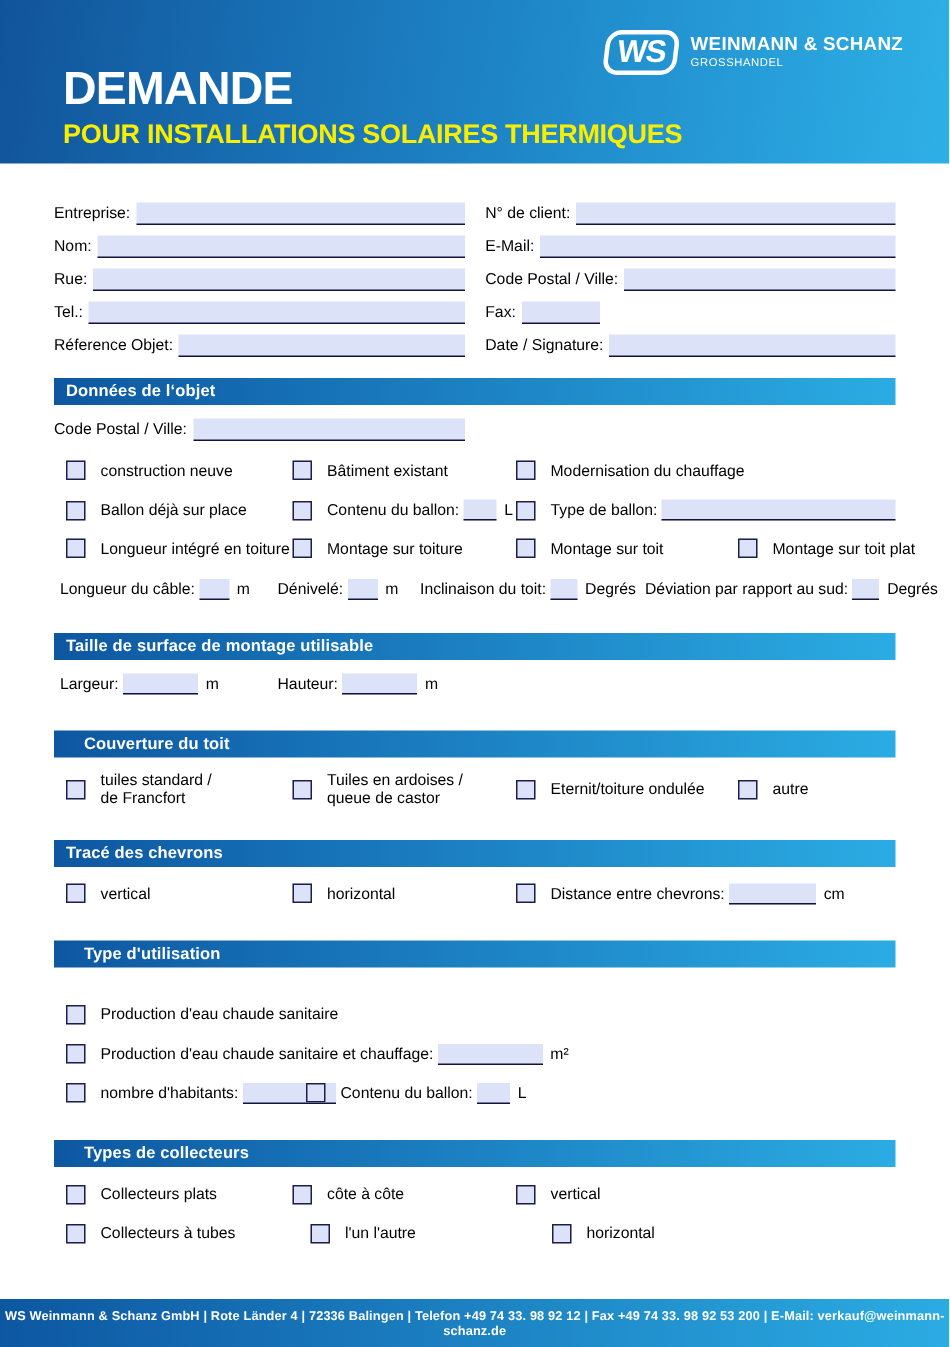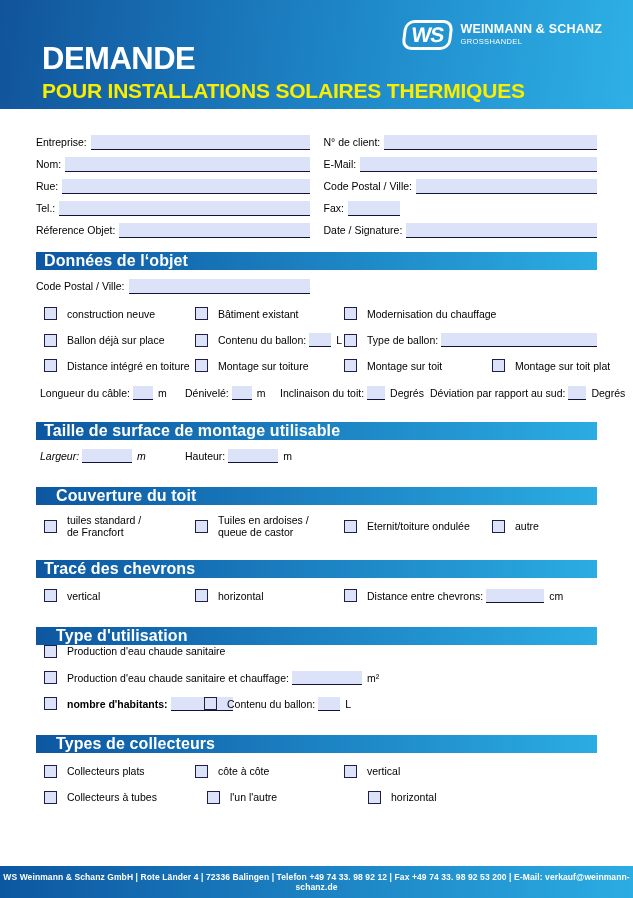--- a/index.html
+++ b/index.html
@@ -6,67 +6,67 @@
   html,body { background:#ffffff; }
   body { width:633px; font-family:"Liberation Sans", sans-serif; color:#000; }
   .page { position:relative; width:633px; height:898px; background:#fff; overflow:hidden; }
 
   
   .banner { position:relative; height:109px;
             background:linear-gradient(97deg,#11549b 0%,#1e87c8 55%,#2eb0e6 100%); }
   .banner-title { position:absolute; left:42px; top:41px; color:#fff;
                   font-size:31px; font-weight:bold; letter-spacing:-0.5px; }
   .banner-sub { position:absolute; left:42px; top:79px; color:#f9ed00;
-                font-size:21px; font-weight:bold; letter-spacing:-0.2px; white-space:nowrap; }
+                font-size:18px; font-weight:bold; letter-spacing:-0.2px; white-space:nowrap; }
   .logo { position:absolute; right:31px; top:20px; display:flex; align-items:flex-start; gap:8px; }
   .logo-mark { width:49px; height:30px; border:3px solid #fff; border-radius:10px;
                transform:skewX(-7deg); display:flex; align-items:center; justify-content:center;
                color:#fff; font-weight:bold; font-size:21px; letter-spacing:-1px; }
   .logo-text { padding-top:2px; }
   .logo-brand { color:#fff; font-weight:bold; font-size:12.5px; letter-spacing:0.2px; white-space:nowrap; }
   .logo-brandsub { color:#fff; font-size:7.5px; letter-spacing:0.4px; margin-top:1px; }
 
   
   .content { padding:0 36px; font-size:10.5px; }
 
   .contact { display:flex; gap:14px; margin-top:19px;text-align:right; }
   .ccol { flex:1; min-width:0; }
   .crow { display:flex; align-items:flex-end; height:22px; }
   .clabel { white-space:nowrap; padding-right:4px; padding-bottom:2px; }
   .field { flex:1; height:15px; background:#dce2f7; border-bottom:1.3px solid #12123a; }
   .field.fax { flex:0 0 52px; }
 
   .secbar { height:18px; background:linear-gradient(90deg,#0d57a1 0%,#2bace3 100%);
-            color:#fff; font-weight:bold; font-size:16px; display:flex; align-items:center;
+            color:#fff; font-weight:bold; font-size:11px; display:flex; align-items:center;
             padding-left:8px; letter-spacing:0.1px; }
   .mt14{margin-top:14px;} .mt22{margin-top:22px;} .mt24{margin-top:24px;padding-left:20px;} .mt21{margin-top:21px;}
 
   .cprow { display:flex; align-items:flex-end; height:16px; margin-top:8px; width:274px; }
 
   .row { display:flex; align-items:center; padding-left:8px; }
   .rowm { display:flex; align-items:flex-end; padding-left:4px; }
   .item { display:flex; align-items:center; min-width:0; }
   .c1{width:151px;} .c2{width:149px;} .c3{width:148px;} .c4{flex:1;}
   .m1{width:145px;} .m2{width:95px;} .m3{width:150px;} .m4{flex:1;}
-  .t1{width:145px;font-style:italic;} .u1{width:160px;font-weight:bold;}
+  .t1{width:145px;} .u1{width:160px;}
 
   .chk { width:13px; height:13px; background:#dce2f7; border:1.5px solid #1e1e48;
          margin-right:10px; flex:none; }
   .cl { white-space:nowrap; }
   .cl2 { line-height:1.18; white-space:nowrap; }
   .sfield { display:inline-block; height:14px; background:#dce2f7;
             border-bottom:1.3px solid #12123a; margin-left:3px; flex:none; }
   .unit { margin-left:5px; white-space:nowrap; }
   .w18{width:18px;} .w20{width:20px;} .w22{width:22px;} .w50{width:50px;}
   .w58{width:58px;} .w62{width:62px;} .w70{width:70px;}
   .sflex { flex:1; height:14px; background:#dce2f7; border-bottom:1.3px solid #12123a; margin-left:3px; }
 
   .r306{margin-top:13px;} .r334{margin-top:13px;} .r361{margin-top:12px;} .r390{margin-top:14px;}
   .r455{margin-top:9px;}  .r521{margin-top:9px; align-items:center;}
-  .r596{margin-top:11px;} .r666{margin-top:0;align-items:flex-end;} .r694{margin-top:13px;} .r722{margin-top:12px;}
+  .r596{margin-top:11px;} .r666{margin-top:25px;align-items:flex-end;} .r694{margin-top:13px;} .r722{margin-top:12px;}
   .r792{margin-top:12px;} .r820{margin-top:13px;gap:12px;}
 
   
   .footer { position:absolute; left:0; right:0; bottom:0; height:32px;
             background:linear-gradient(90deg,#0d57a1 0%,#2bace3 100%);
             color:#fff; font-size:8.5px; font-weight:bold; text-align:center;
             padding-top:6px; letter-spacing:0.1px; }
 </style>
 </head>
 <body>
@@ -172,21 +172,21 @@
       <div class="item c4">
         <span class="chk"></span>
         <span class="cl">Type de ballon:</span>
         <span class="sflex"></span>
       </div>
     </div>
 
     <div class="row r361">
       <div class="item c1">
         <span class="chk"></span>
-        <span class="cl">Distance intégré en toiture</span>
+        <span class="cl">Longueur intégré en toiture</span>
       </div>
       <div class="item c2">
         <span class="chk"></span>
         <span class="cl">Montage sur toiture</span>
       </div>
       <div class="item c3">
         <span class="chk"></span>
         <span class="cl">Montage sur toit</span>
       </div>
       <div class="item c4">

